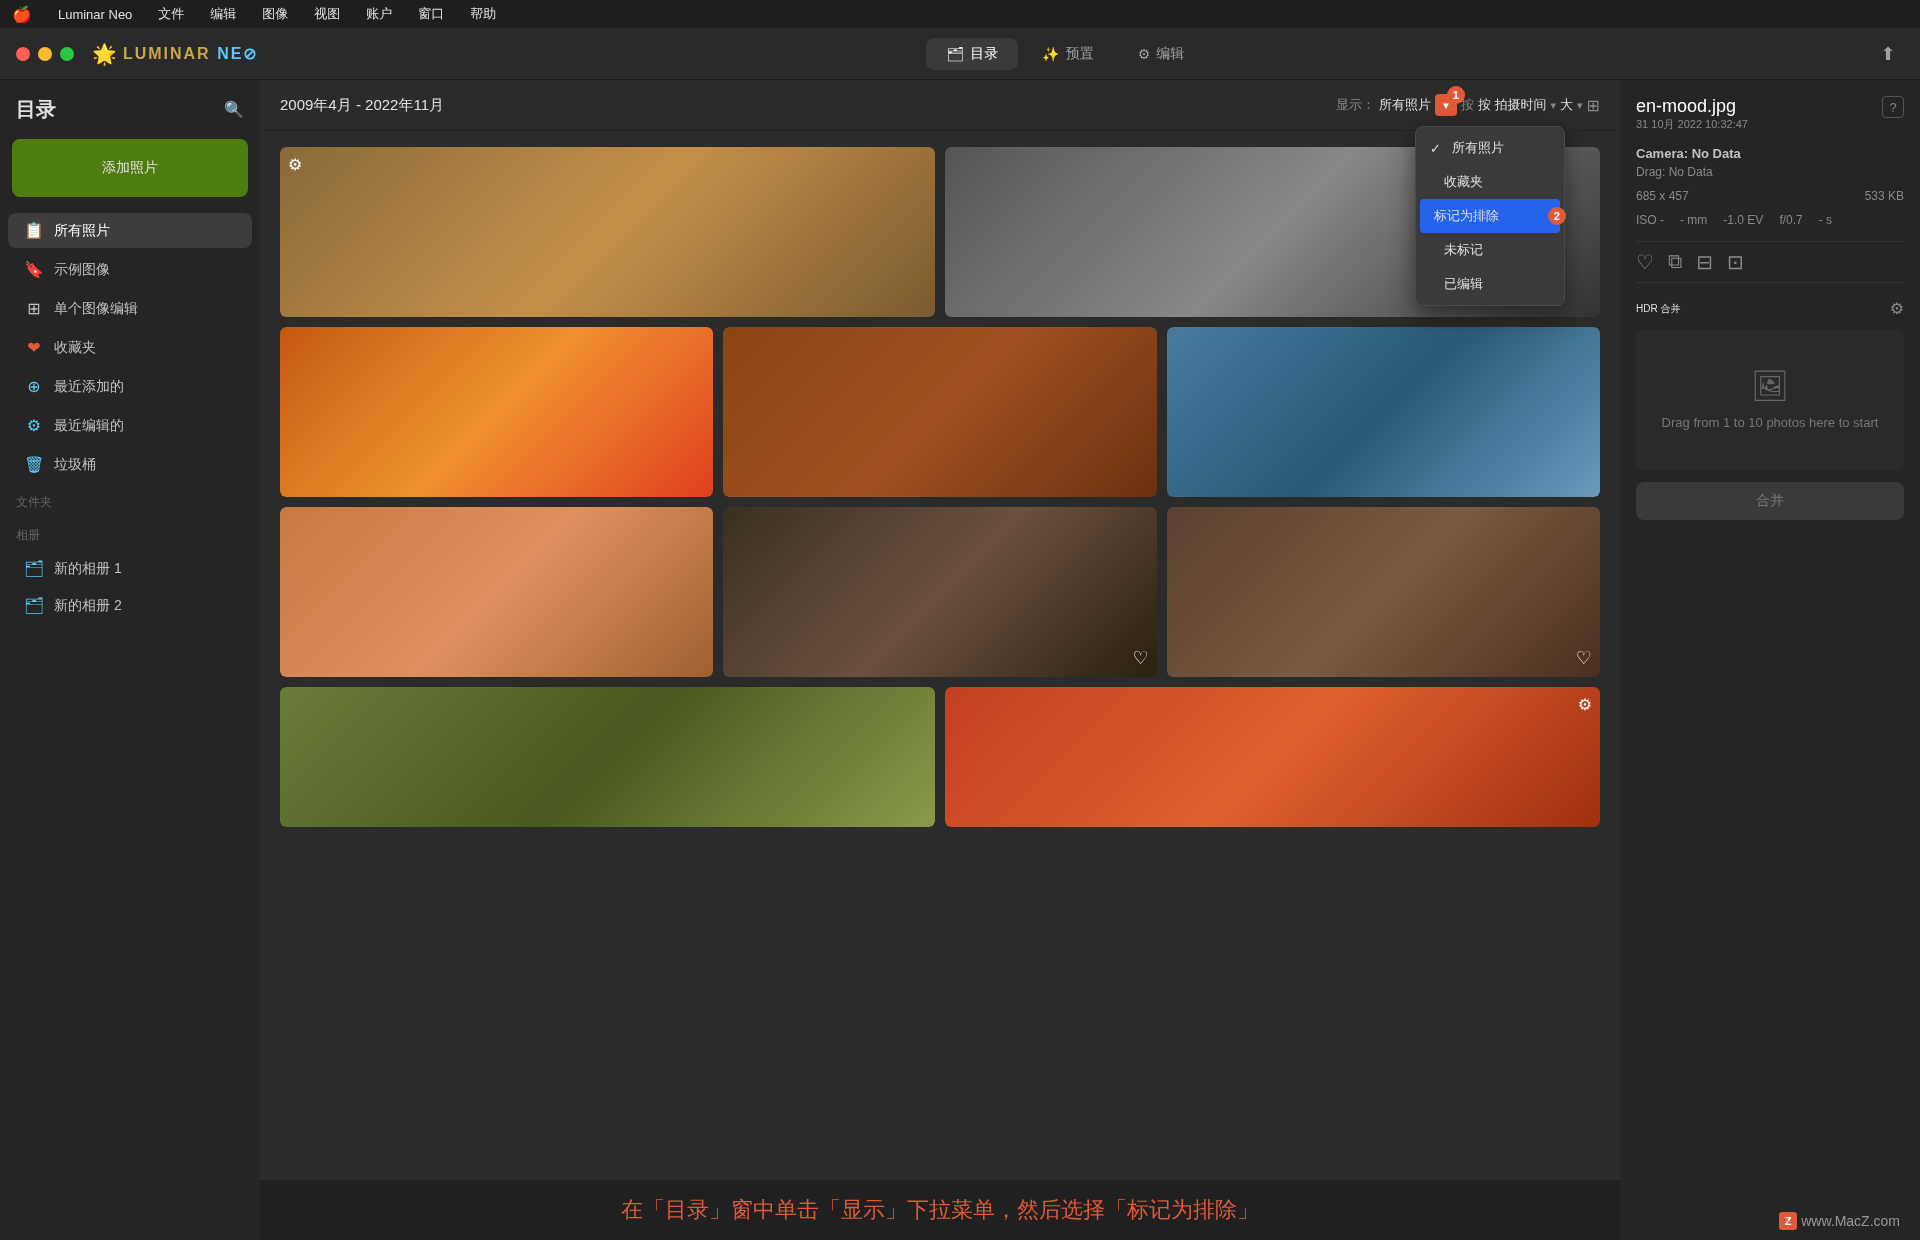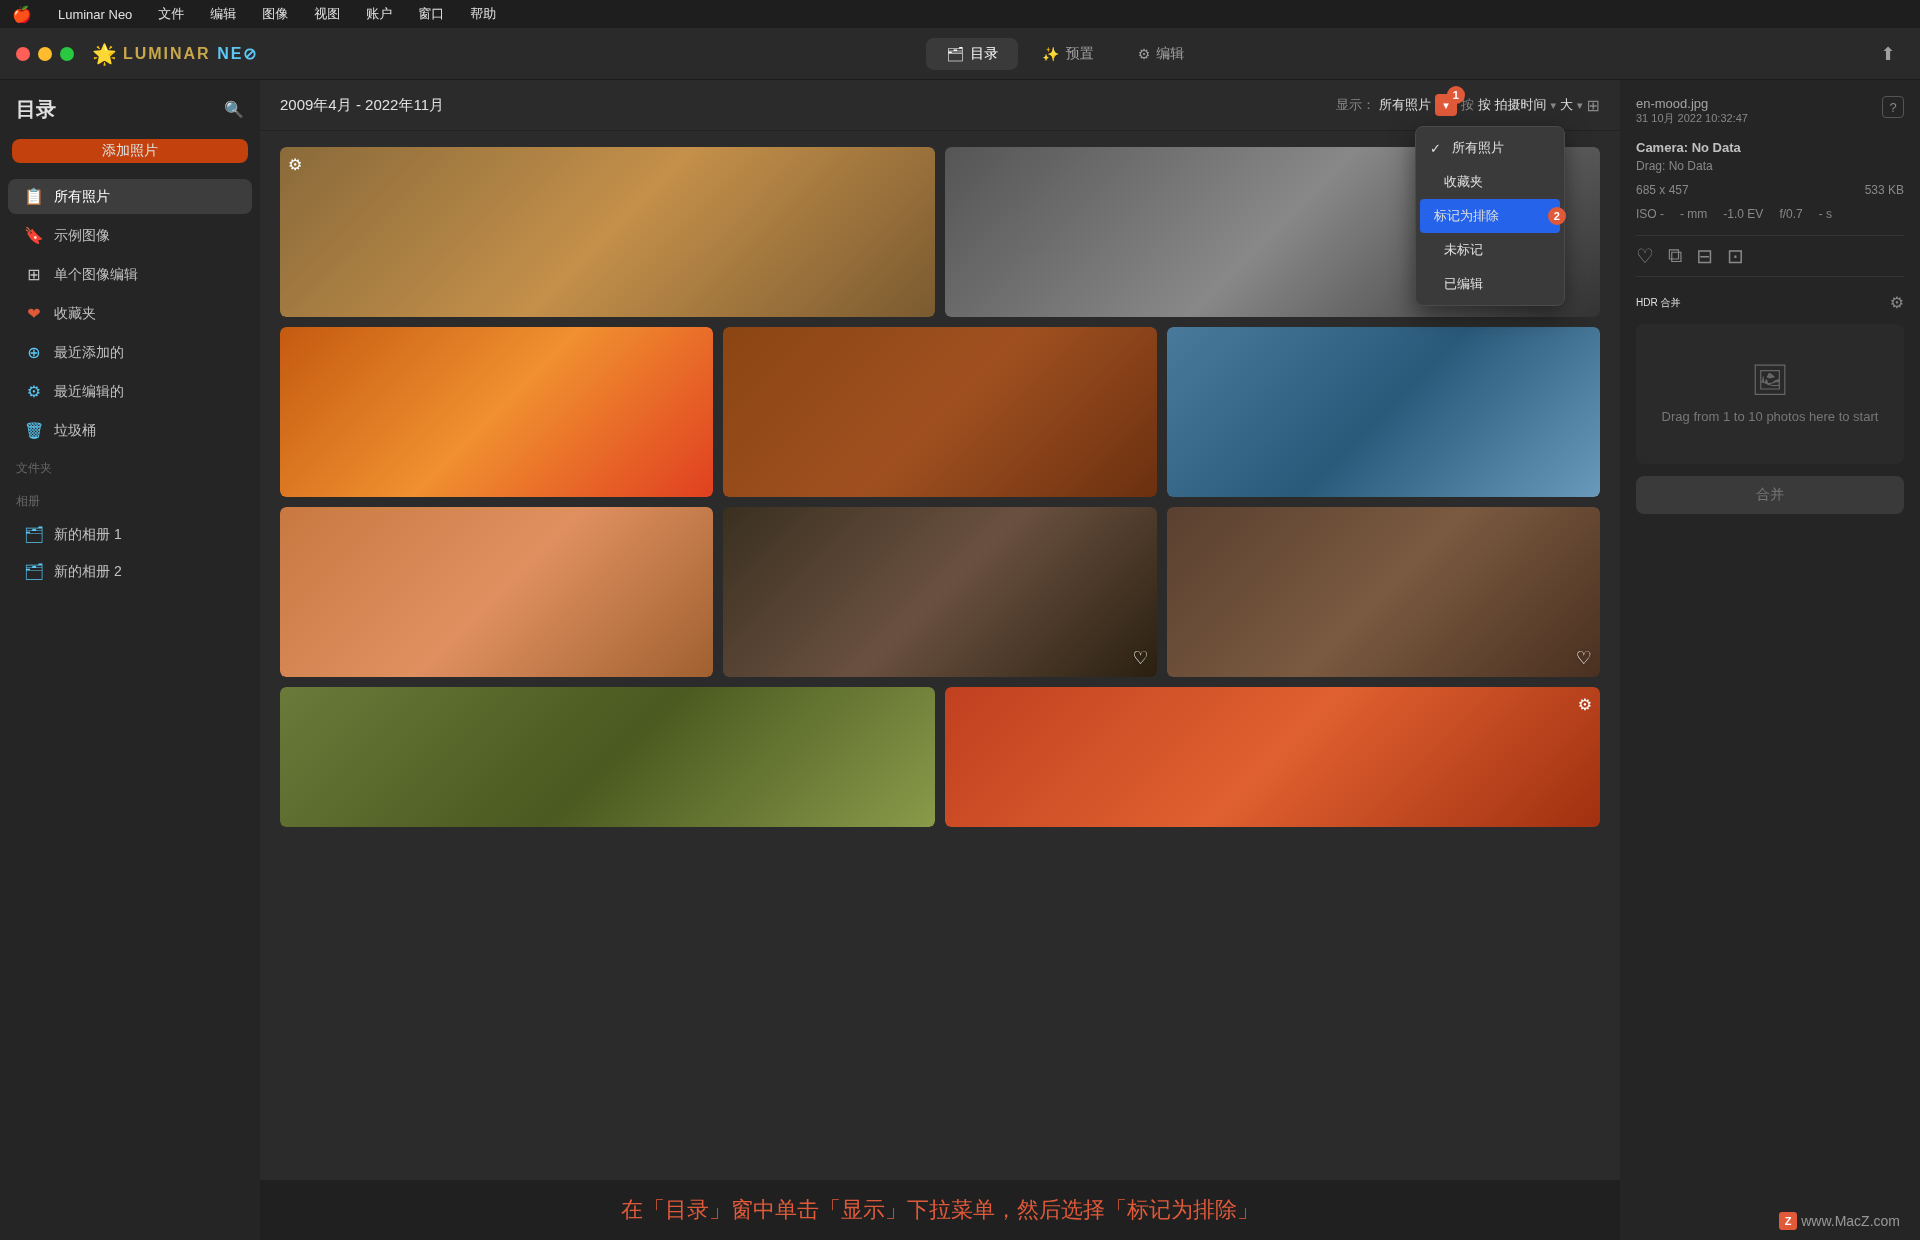--- a/index.html
+++ b/index.html
@@ -143,22 +143,22 @@
       align-items: center;
       justify-content: space-between;
     }
     .sidebar-search-icon {
       color: #888;
       font-size: 16px;
       cursor: pointer;
     }
     .add-photo-btn {
       margin: 0 12px 12px 12px;
-      padding: 3px;
-      background: #c2410c;
+      padding: 20px;
+      background: #4d7c0f;
       border: none;
       border-radius: 8px;
       color: #e0e0e0;
       font-size: 14px;
       cursor: pointer;
       text-align: center;
     }
     .sidebar-item {
       display: flex;
       align-items: center;
@@ -400,22 +400,22 @@
       flex-shrink: 0;
       overflow-y: auto;
     }
     .panel-photo-info {
       display: flex;
       justify-content: space-between;
       align-items: flex-start;
       margin-bottom: 14px;
     }
     .panel-filename {
-      font-size: 13px;
-      color: #a3a3a3;
+      font-size: 18px;
+      color: #ffffff;
     }
     .panel-datetime {
       font-size: 11px;
       color: #888;
     }
     .panel-question {
       width: 22px;
       height: 22px;
       border: 1px solid #555;
       border-radius: 4px;

